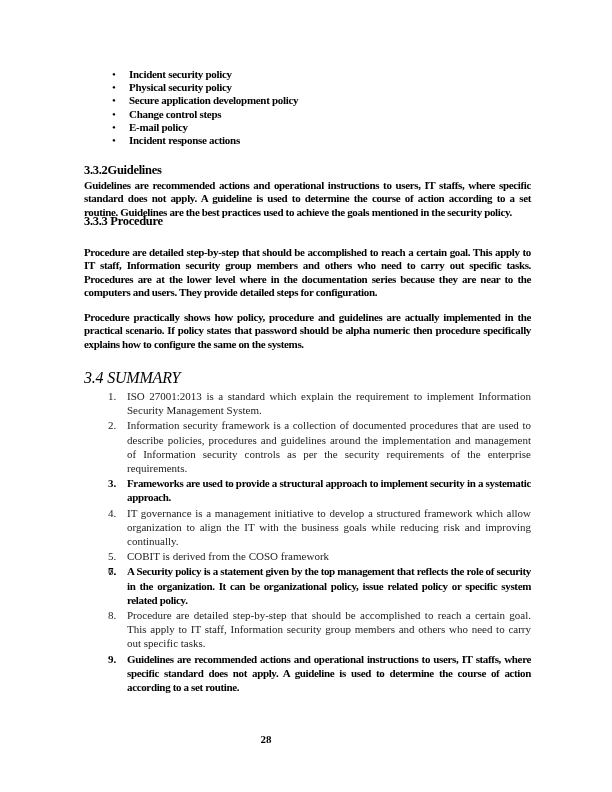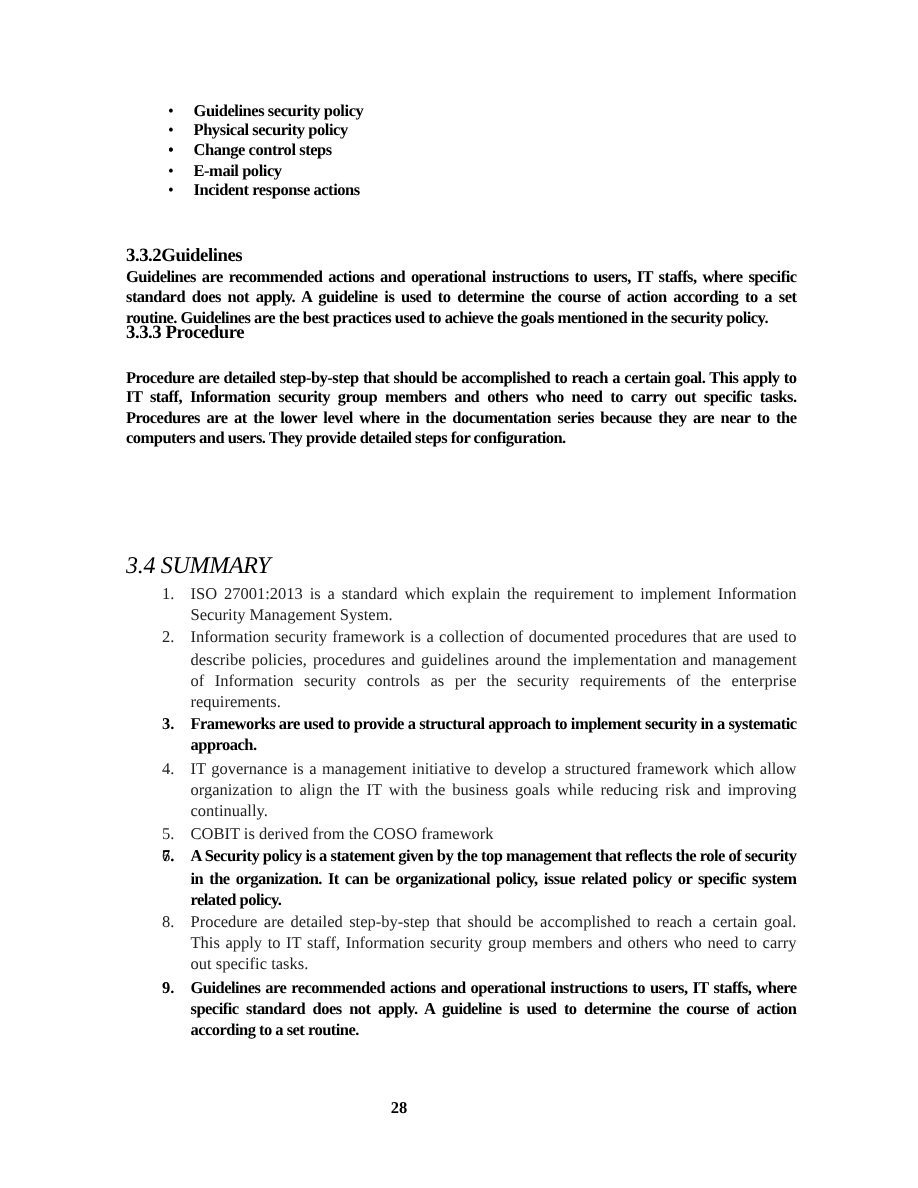--- a/index.html
+++ b/index.html
@@ -27,33 +27,34 @@
   .summary li.plain { color: #222; }
 
   .page-number { position: absolute; left: 0; width: 532px; top: 733px; text-align: center; font-size: 11px; font-weight: bold; }
 </style>
 </head>
 <body>
 
 <div class="page">
 
   <ul class="bullets">
-    <li><span class="dot">•</span><span>Guidelines security policy</span></li>
+    <li><span class="dot">•</span><span>Incident security policy</span></li>
     <li><span class="dot">•</span><span>Physical security policy</span></li>
-    <li><span class="dot">•</span></li>
+    <li><span class="dot">•</span><span>Secure application development policy</span></li>
     <li><span class="dot">•</span><span>Change control steps</span></li>
     <li><span class="dot">•</span><span>E-mail policy</span></li>
     <li><span class="dot">•</span><span>Incident response actions</span></li>
   </ul>
 
   <h3 class="h3" style="top:163px;">3.3.2Guidelines</h3>
   <p class="para" style="top:179px;">Guidelines are recommended actions and operational instructions to users, IT staffs, where specific standard does not apply. A guideline is used to determine the course of action according to a set routine. Guidelines are the best practices used to achieve the goals mentioned in the security policy.</p>
 
   <h3 class="h3" style="top:214px;">3.3.3 Procedure</h3>
   <p class="para" style="top:246px;">Procedure are detailed step-by-step that should be accomplished to reach a certain goal. This apply to IT staff, Information security group members and others who need to carry out specific tasks. Procedures are at the lower level where in the documentation series because they are near to the computers and users. They provide detailed steps for configuration.</p>
+  <p class="para" style="top:311px;">Procedure practically shows how policy, procedure and guidelines are actually implemented in the practical scenario. If policy states that password should be alpha numeric then procedure specifically explains how to configure the same on the systems.</p>
 
   <h2 class="h2">3.4 SUMMARY</h2>
 
   <ol class="summary">
     <li class="plain"><span class="num">1.</span><span>ISO 27001:2013 is a standard which explain the requirement to implement Information Security Management System.</span></li>
     <li class="plain"><span class="num">2.</span><span>Information security framework is a collection of documented procedures that are used to describe policies, procedures and guidelines around the implementation and management of Information security controls as per the security requirements of the enterprise requirements.</span></li>
     <li class="bold"><span class="num">3.</span><span>Frameworks are used to provide a structural approach to implement security in a systematic approach.</span></li>
     <li class="plain"><span class="num">4.</span><span>IT governance is a management initiative to develop a structured framework which allow organization to align the IT with the business goals while reducing risk and improving continually.</span></li>
     <li class="plain"><span class="num">5.</span><span>COBIT is derived from the COSO framework</span></li>
     <li class="plain"><span class="num">6.</span></li>

